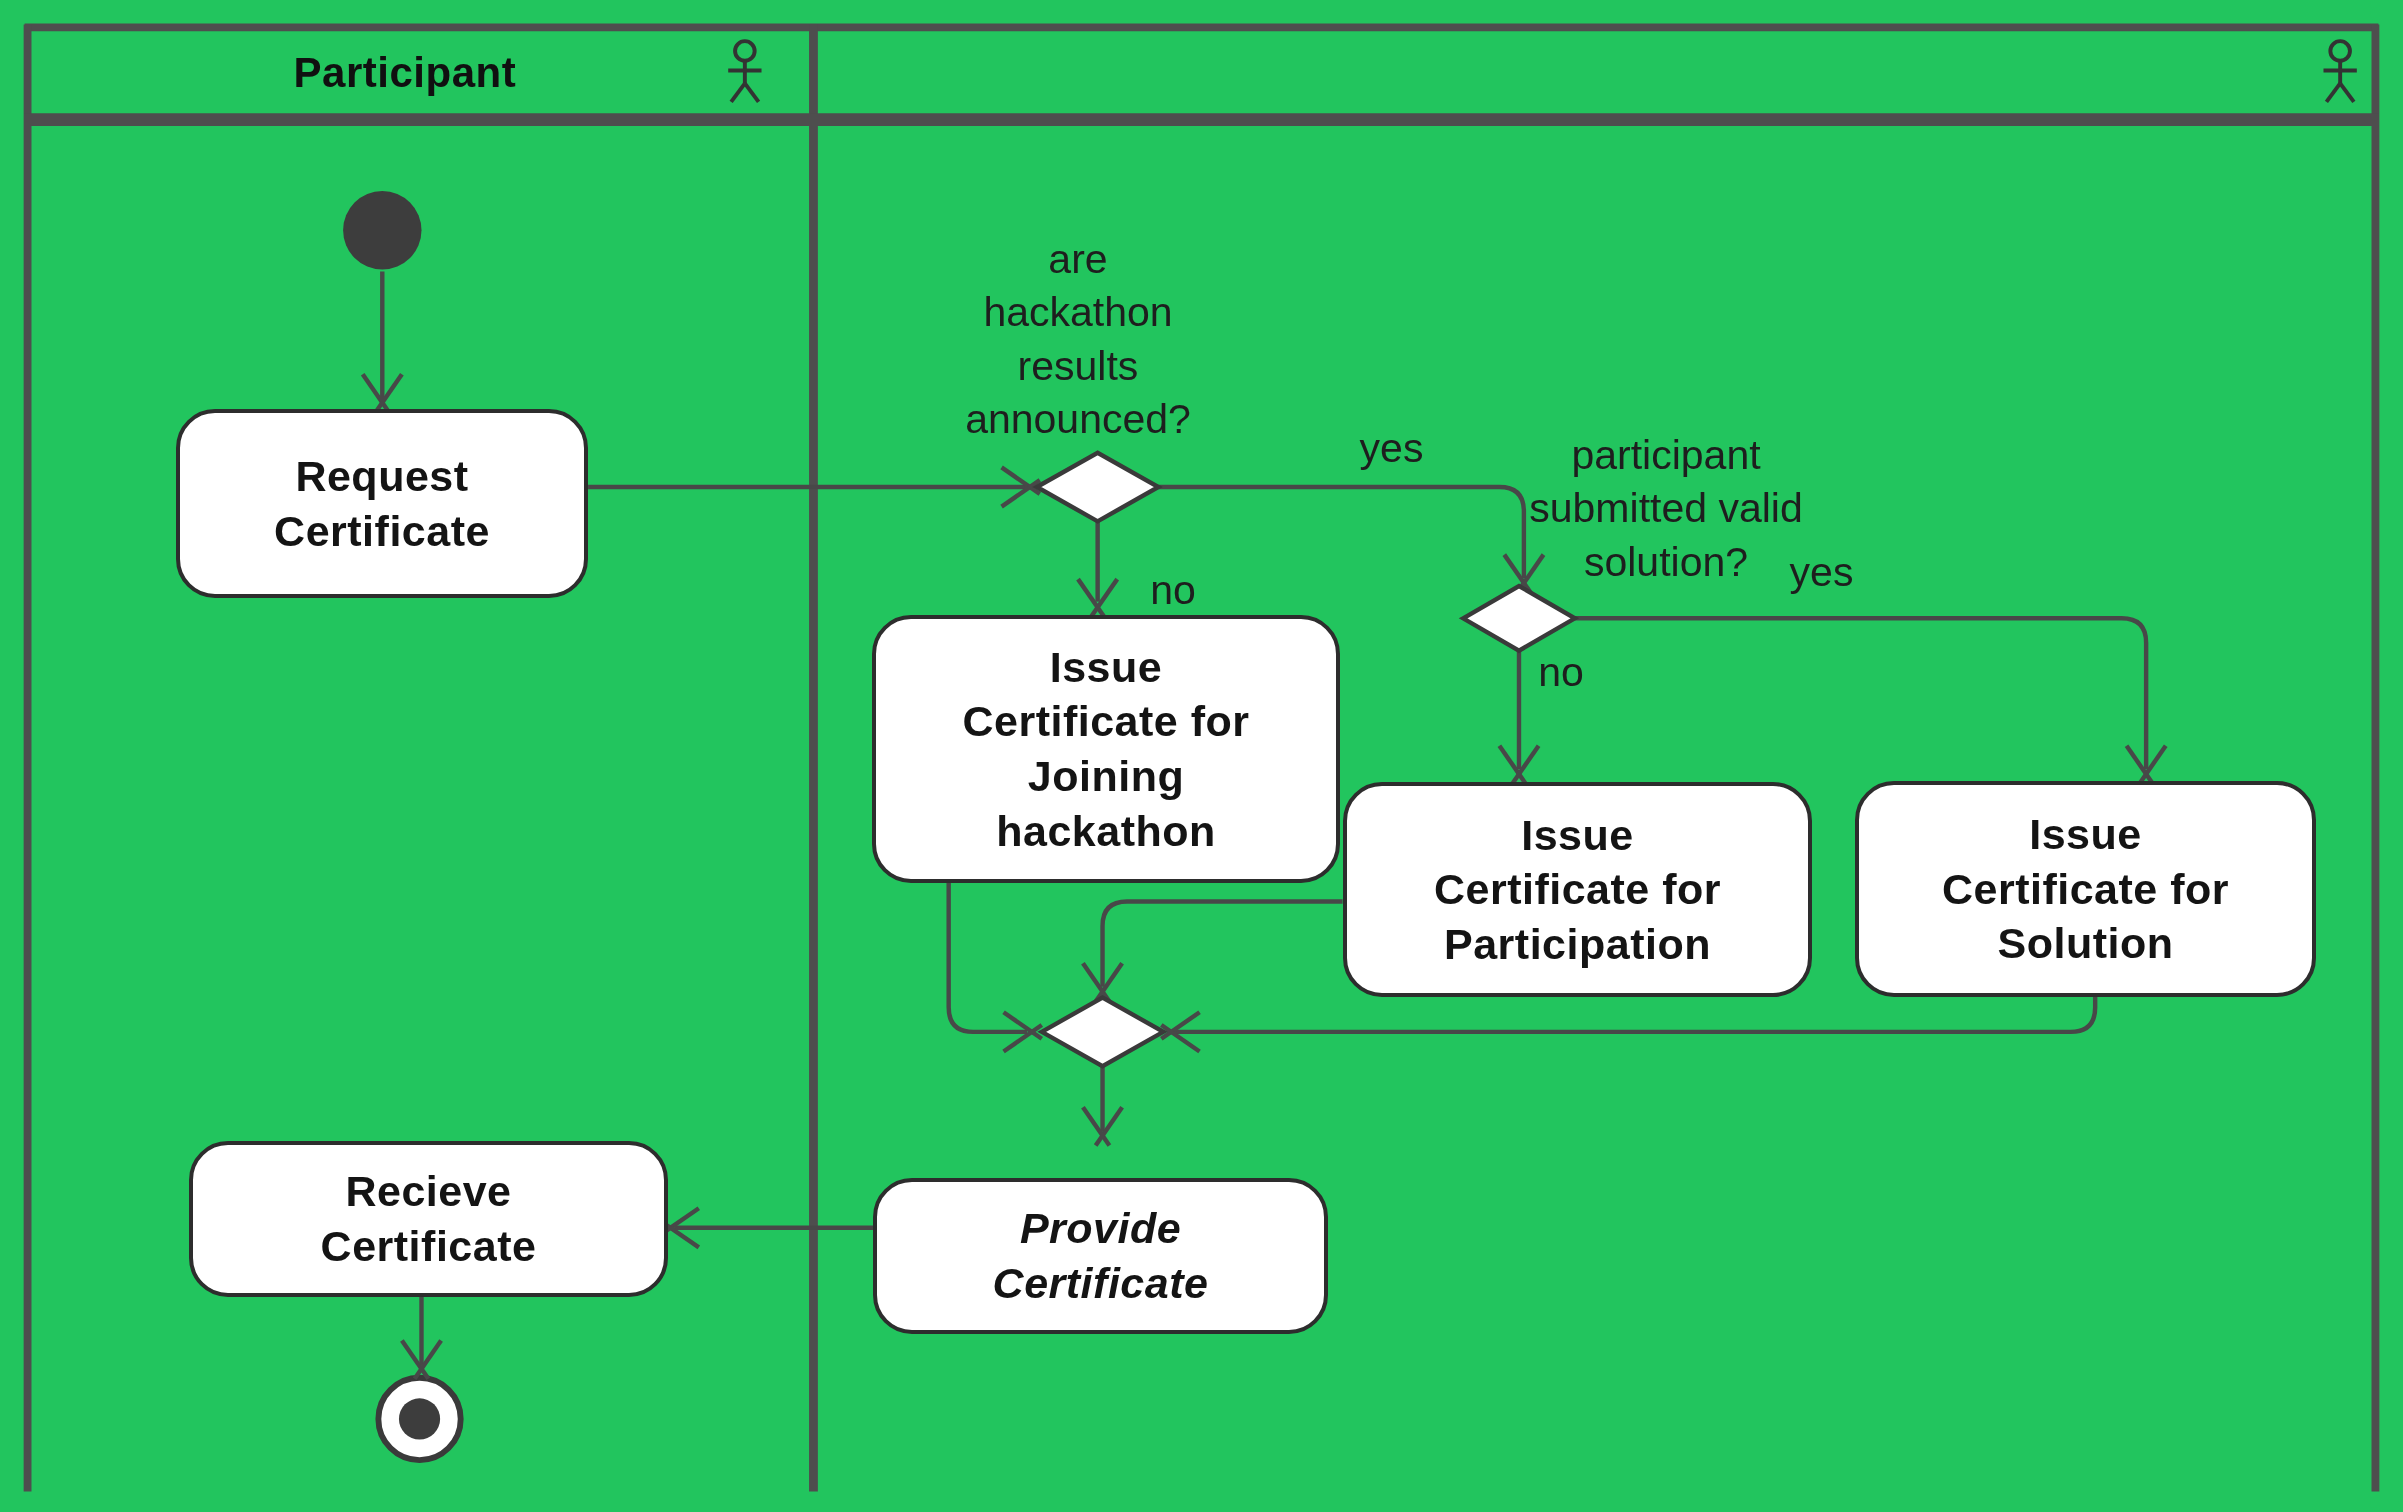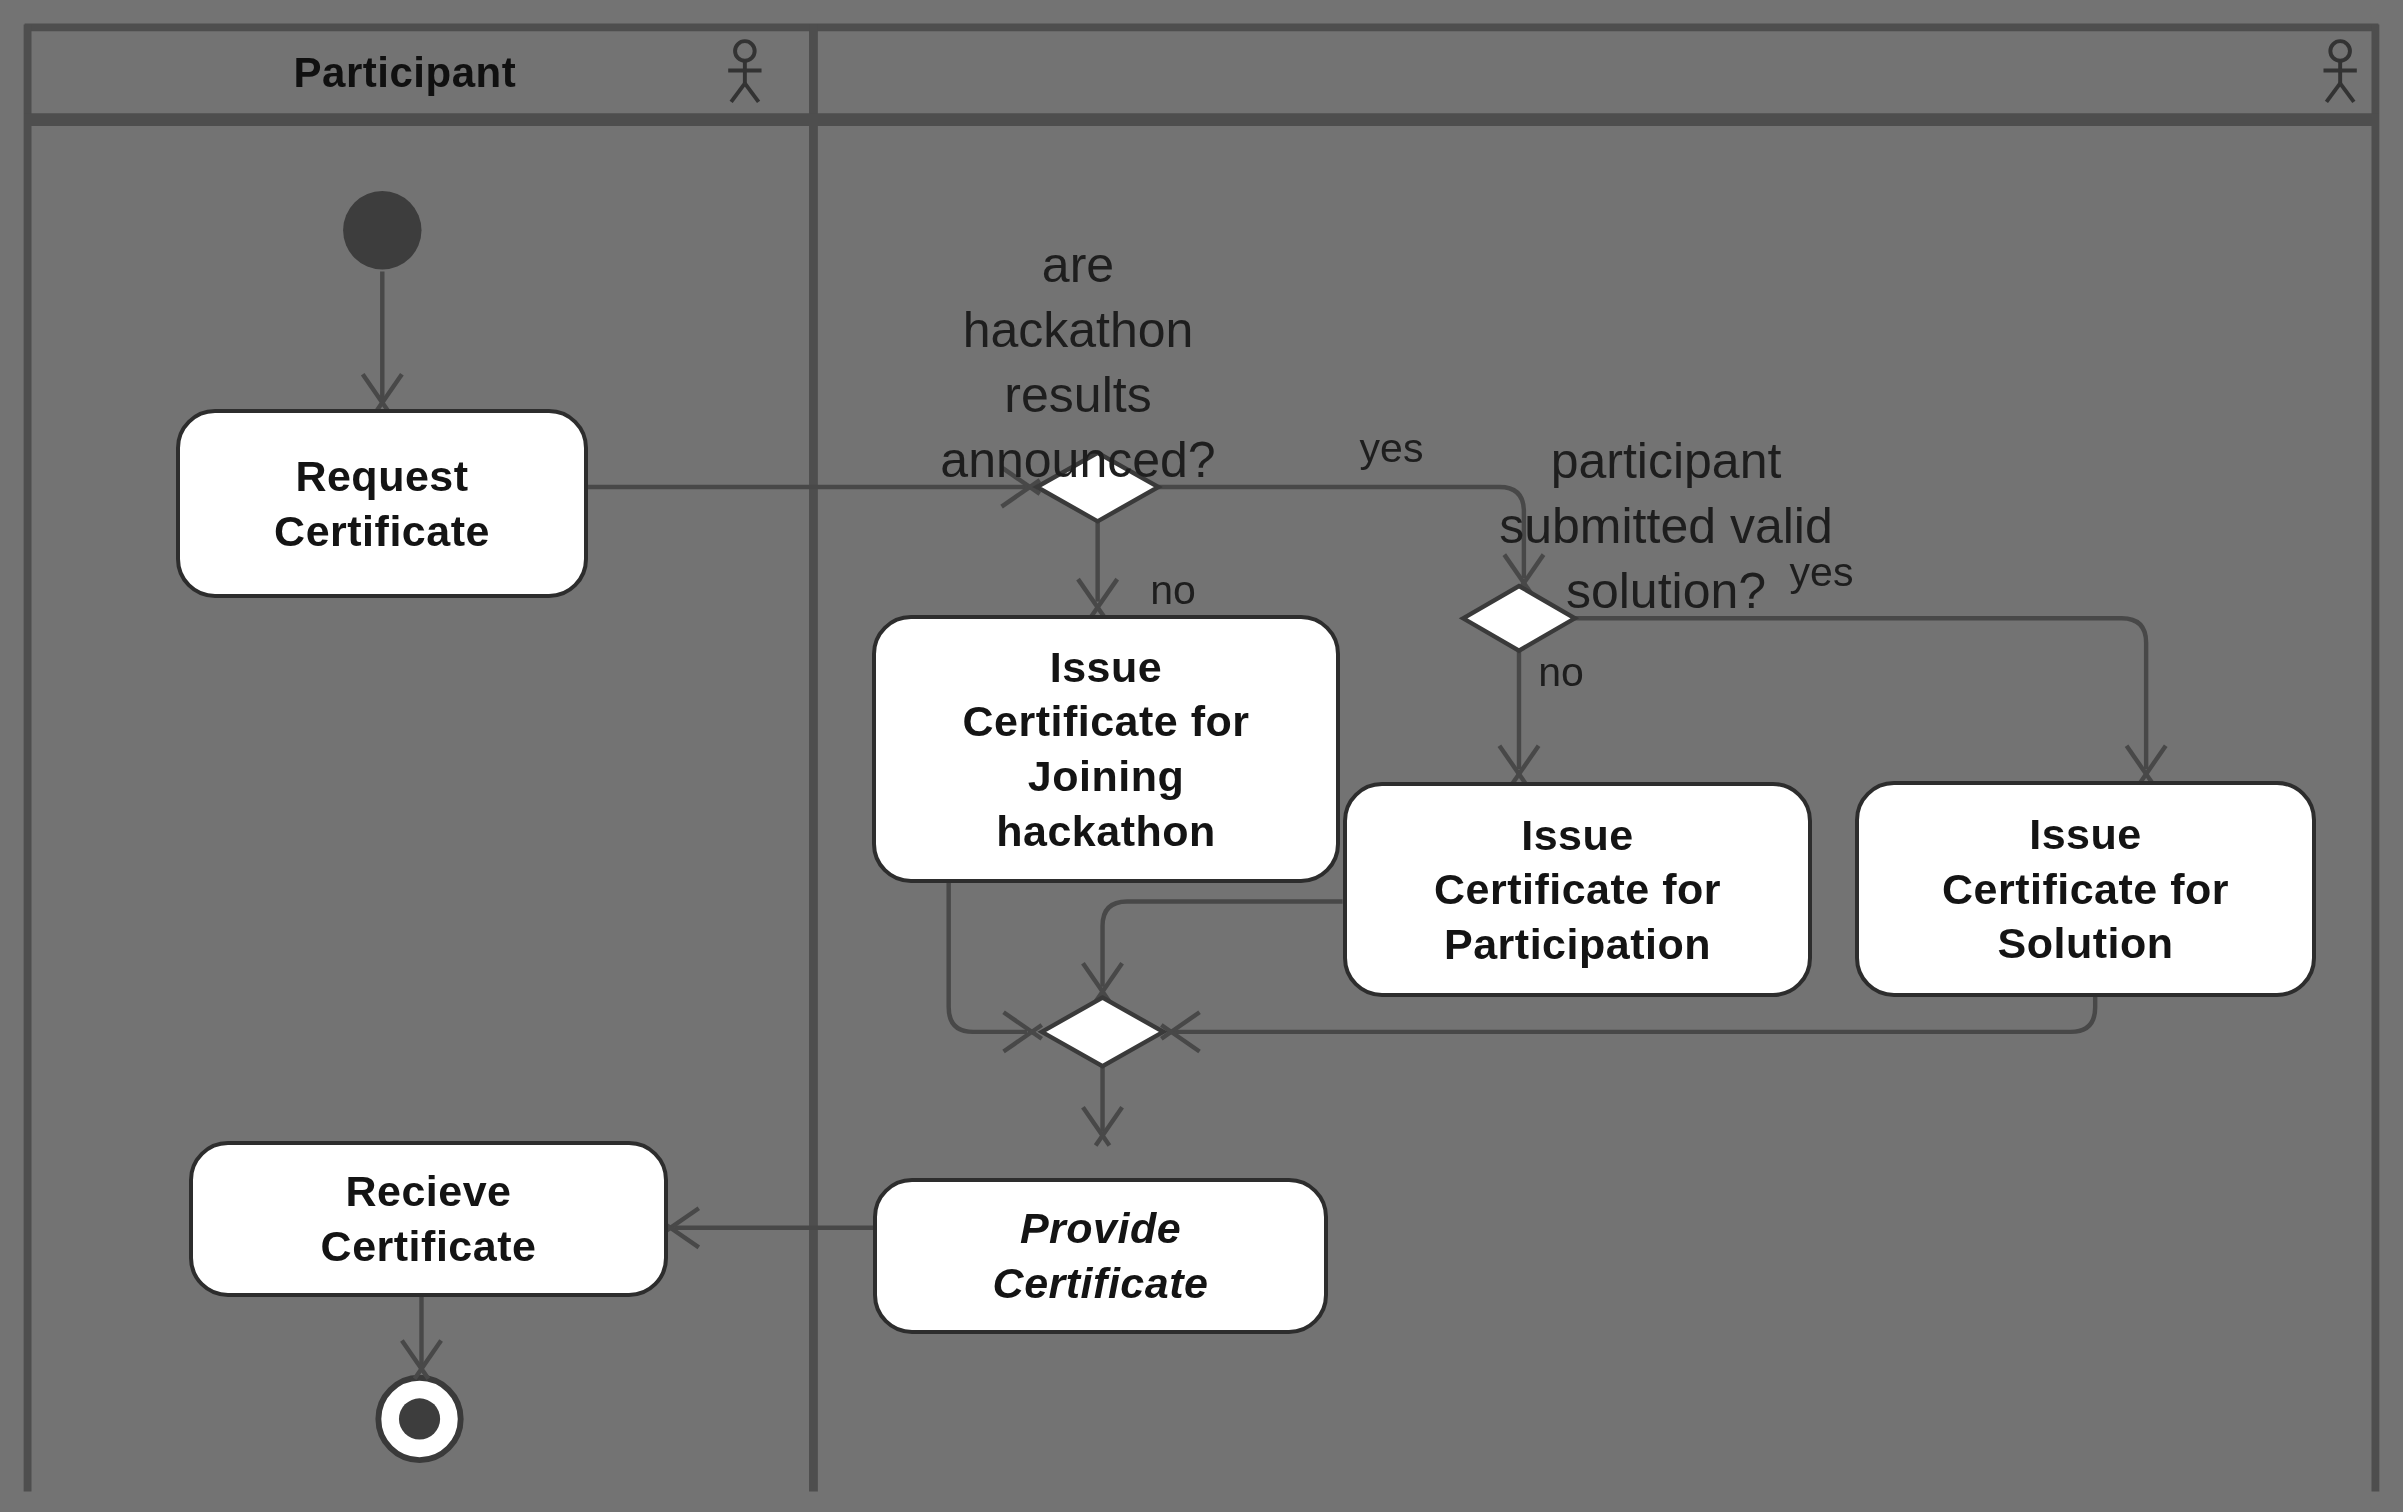--- a/index.html
+++ b/index.html
@@ -1,29 +1,29 @@
 <!DOCTYPE html>
 <html><head>
 <meta charset="utf-8">
 <style>
   html,body { margin:0; padding:0; background:#fff; }
   #canvas {
-    position:relative; width:2403px; height:1512px; background:#737373;
+    position:relative; width:2403px; height:1512px; background:#22c55e;
     font-family:"Liberation Sans", sans-serif; overflow:hidden;
   }
   #wires { position:absolute; left:0; top:0; width:2403px; height:1512px; }
   .box {
     position:absolute; box-sizing:border-box; background:#ffffff;
     border:4.9px solid #2d2d2d; border-radius:39px;
     display:flex; align-items:center; justify-content:center;
     text-align:center; font-weight:bold; font-size:43px; line-height:1.27;
     color:#141414; white-space:pre-line; letter-spacing:0.5px;
   }
   .flow-label {
-    position:absolute; font-size:50px; color:#1e1e1e; text-align:center;
+    position:absolute; font-size:41px; color:#1e1e1e; text-align:center;
     white-space:pre-line; line-height:1.3;
   }
   .guard {
     position:absolute; font-size:41px; color:#1e1e1e; text-align:center;
   }
   .lane-title {
     position:absolute; font-weight:bold; font-size:42px; color:#101010;
     text-align:center; letter-spacing:0.5px;
   }
 </style>

